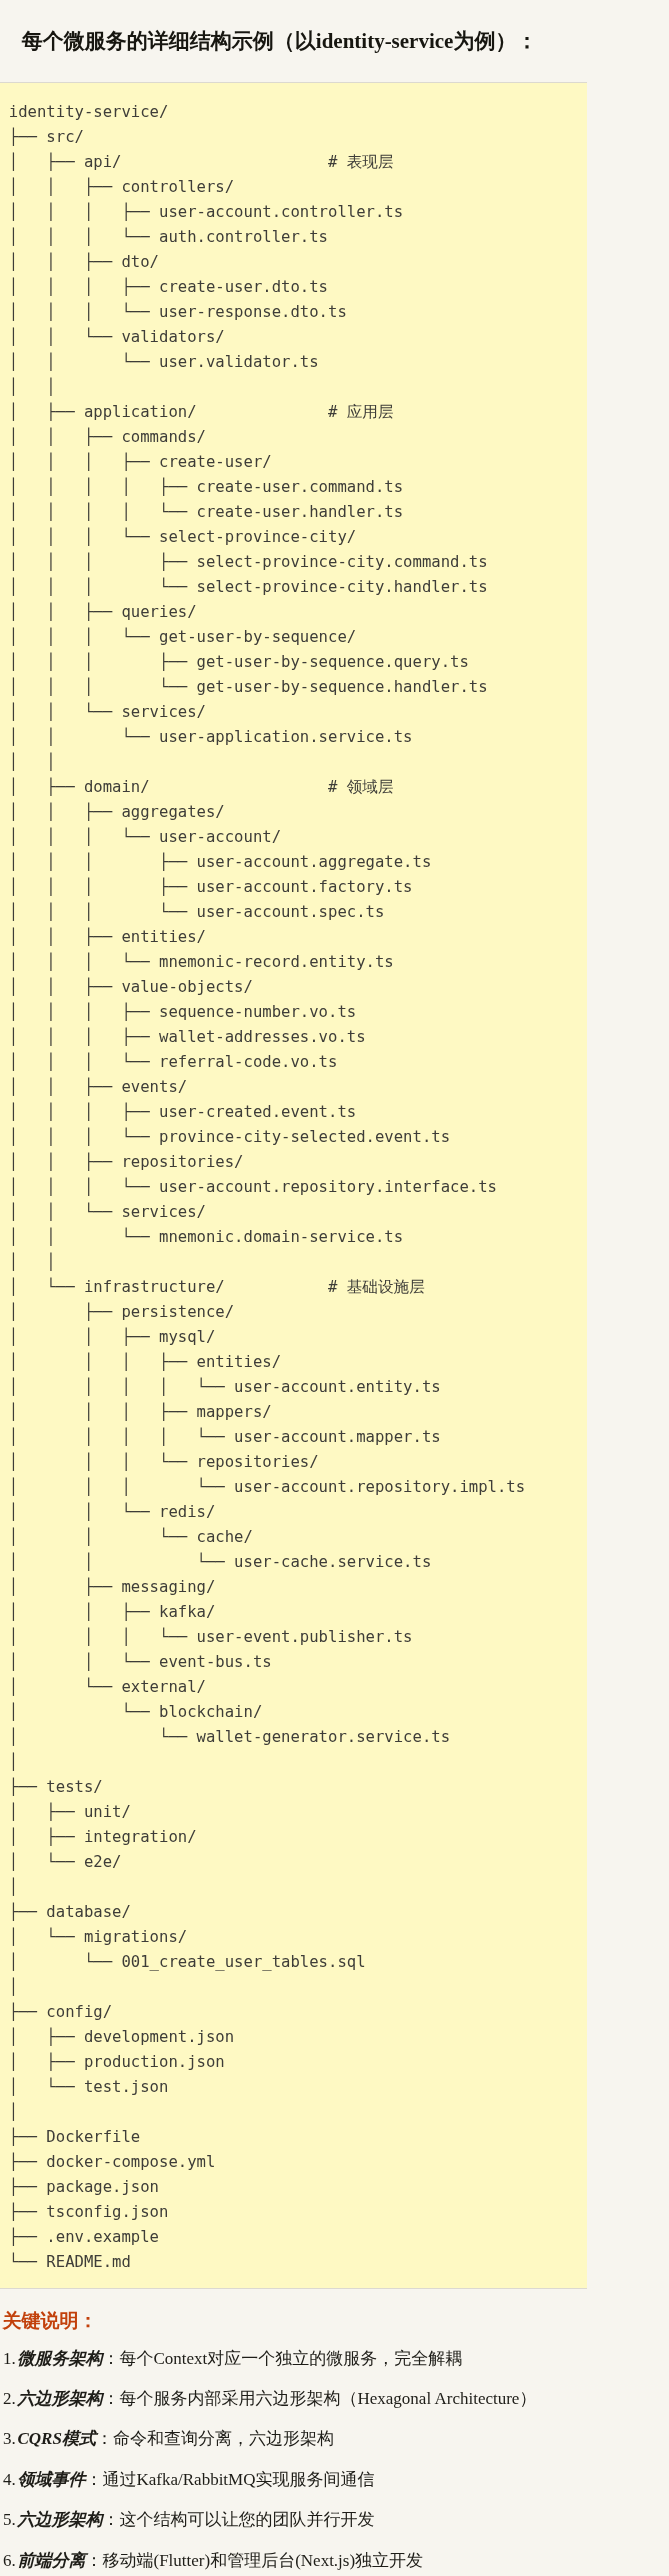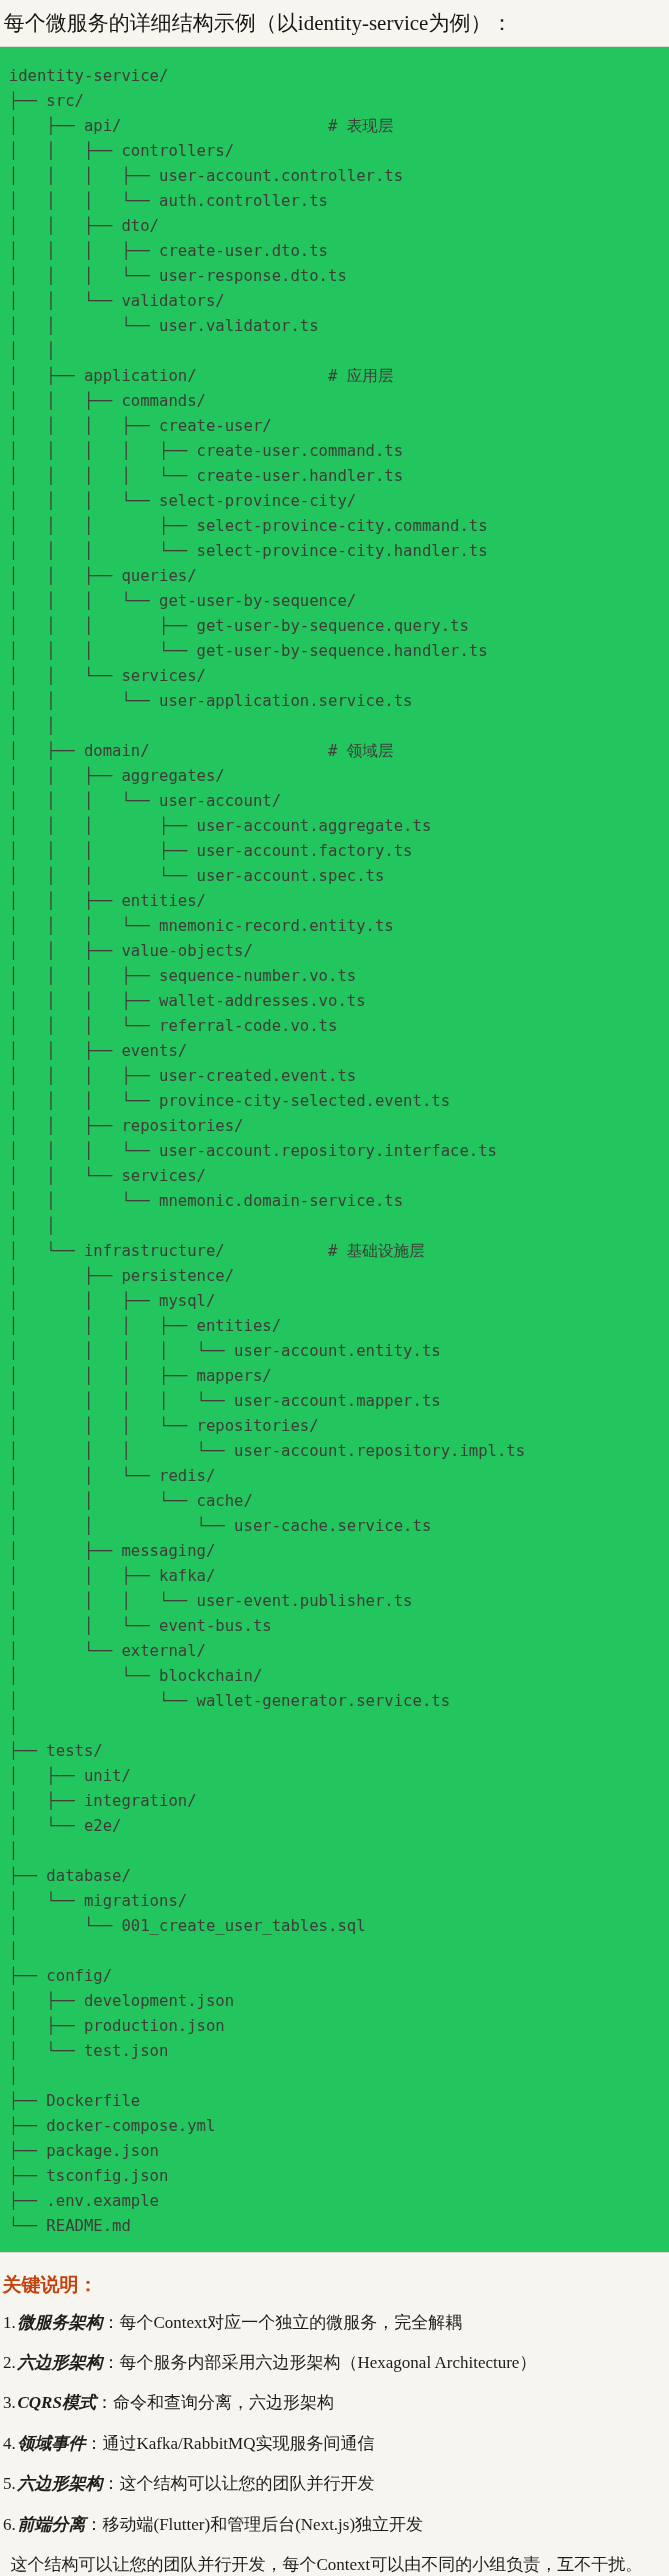--- a/index.html
+++ b/index.html
@@ -5,34 +5,34 @@
   html, body { margin: 0; padding: 0; }
   body {
     width: 669px;
     height: 2576px;
     overflow: hidden;
     background: #f7f5ef;
     color: #1e1d18;
     font-family: "Liberation Serif", "DejaVu Serif", serif;
   }
   .page-title {
-    margin: 0;
+    margin: 18px;
     padding: 10px 6.3px 8.8px 3.8px;
     font-size: 21px;
     line-height: 27.5px;
-    font-weight: 400;
+    font-weight: 700;
     color: #171610;
   }
   .code-block {
-    background: #22c55e;
+    background: #fef9c3;
     border-top: 0.6px solid #dcd9d0;
     border-bottom: 0.6px solid #dcd9d0;
     padding: 17px 5px 12.5px 8.8px;
     box-sizing: border-box;
-    width: 669px;
+    width: 587px;
   }
   .file-tree {
     font-family: "DejaVu Sans Mono", "Liberation Mono", monospace;
     font-size: 15.6px;
     line-height: 25px;
     color: #3e3d38;
     white-space: pre;
   }
   .notes {
     padding: 19px 8.8px 0 2.5px;

